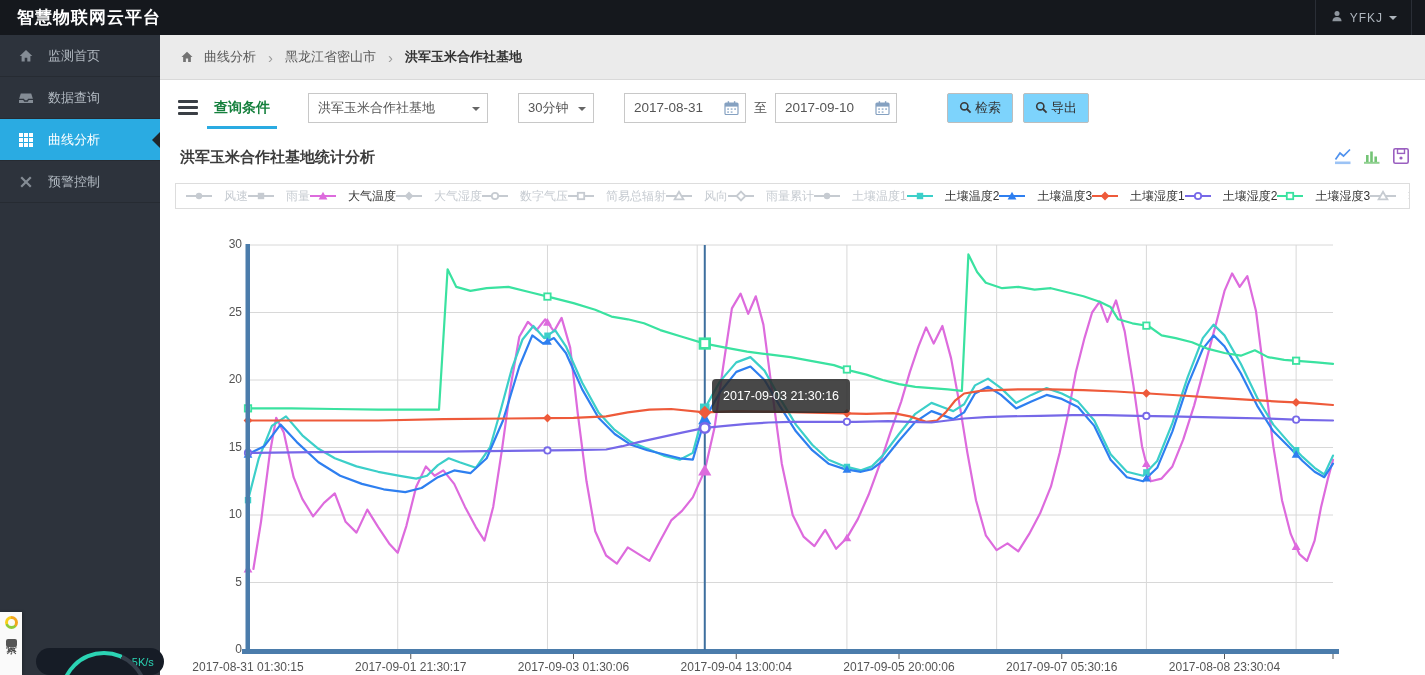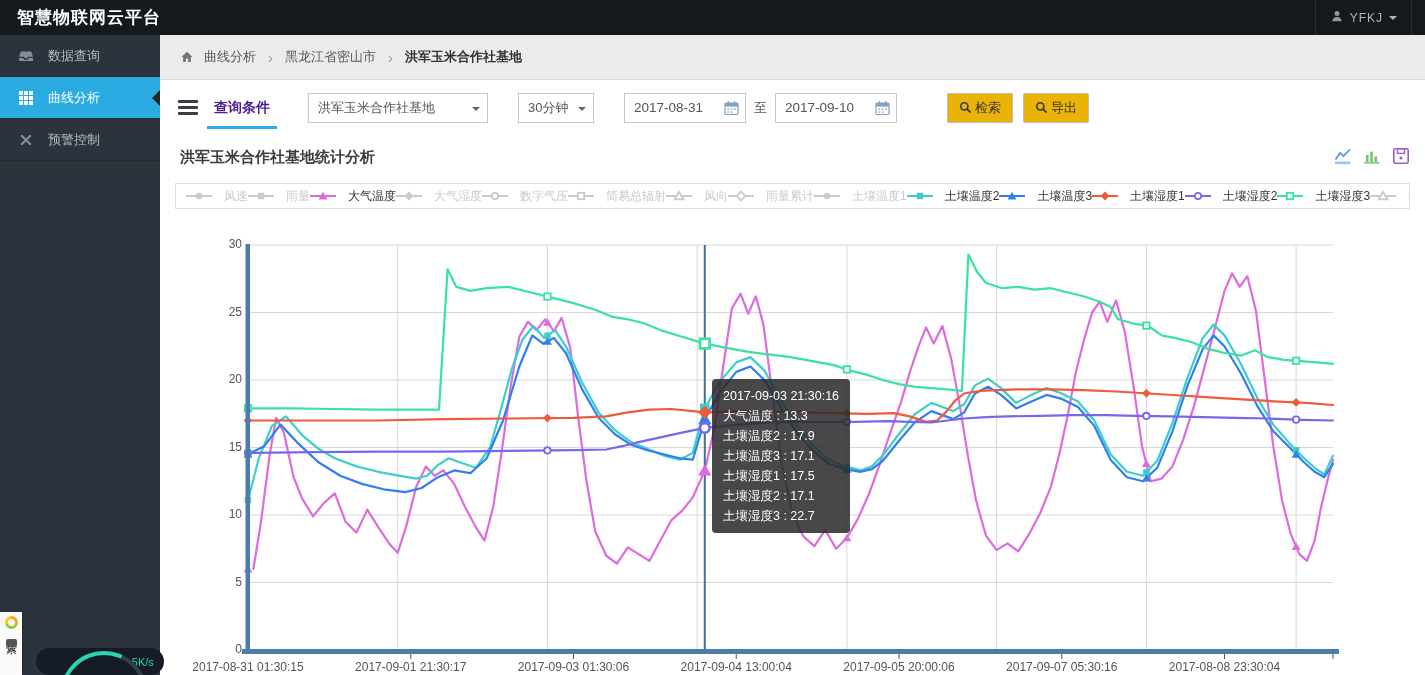--- a/index.html
+++ b/index.html
@@ -34,35 +34,35 @@
     padding-left:20px; font-size:13px; color:#5a5a5a; }
   .crumb-sep { color:#9b9b9b; font-size:15px; margin:0 2px; }
   .crumb.last { font-weight:700; color:#333; }
 
   
   .toolbar { position:absolute; left:0; top:45px; right:0; height:55px; background:#fff;
     display:flex; align-items:center; padding-left:18px; }
   .hamburger { width:20px; margin-right:16px; cursor:pointer; }
   .hamburger div { height:3px; background:#3a3f45; margin:3px 0; border-radius:1px; }
   .query-tab { position:relative; height:55px; display:flex; align-items:center;
-    font-size:14px; font-weight:700; color:#4c1d95; margin-right:38px; cursor:pointer; }
+    font-size:14px; font-weight:700; color:#15803d; margin-right:38px; cursor:pointer; }
   .query-tab::after { content:""; position:absolute; left:-7px; right:-7px; bottom:6px;
     height:3px; background:#2aabe2; }
   .select { position:relative; height:30px; border:1px solid #c8c8c8; background:#fff;
     display:flex; align-items:center; padding:0 20px 0 9px; font-size:13px; color:#555;
     white-space:nowrap; overflow:hidden; cursor:pointer; }
   .select::after { content:""; position:absolute; right:7px; top:13px;
     border:4px solid transparent; border-top-color:#666; }
   .sel-station { width:180px; margin-right:30px; }
   .sel-interval { width:76px; margin-right:30px; }
   .date-box { width:122px; height:30px; border:1px solid #c8c8c8; background:#fff;
     display:flex; align-items:center; justify-content:space-between; padding:0 6px 0 9px;
     font-size:13.5px; color:#555; cursor:pointer; }
   .to-label { margin:0 8px; font-size:13px; color:#555; }
-  .btn { height:30px; border:1px solid #bdbdbd; background:#eab308; display:flex;
+  .btn { height:30px; border:1px solid #bdbdbd; background:#7dd3fc; display:flex;
     align-items:center; gap:3px; padding:0 11px; font-size:13px; color:#333;
     border-radius:2px; cursor:pointer; }
   .btn-search { margin-left:50px; } .btn-export { margin-left:10px; }
 
   
   .chart-head { position:absolute; left:0; top:100px; right:0; height:48px; }
   .chart-title { position:absolute; left:20px; top:13px; font-size:15px; font-weight:700; color:#3c3c3c; }
   .toolbox { position:absolute; right:13px; top:10px; display:flex; gap:7px; }
   .toolbox span { width:22px; height:22px; display:flex; align-items:center; justify-content:center; cursor:pointer; }
 
@@ -116,20 +116,26 @@
             <path d="M2.4 12.3 C2.4 9.6 4.4 8.1 7 8.1 C9.6 8.1 11.6 9.6 11.6 12.3 Z"></path>
           </g>
         </svg>
     </span>
     <span class="user-name">YFKJ</span>
     <span class="user-caret"></span>
   </div>
 </header>
 
 <aside class="sidebar">
+  <div class="side-item">
+    <svg width="16" height="16" viewBox="0 0 16 16">
+        <path fill="#848c95" d="M8 2 L14.3 8 H12.4 V13.6 H9.3 V9.8 H6.7 V13.6 H3.6 V8 H1.7 Z"></path>
+      </svg>
+    <span>监测首页</span>
+  </div>
   <div class="side-item">
     <svg width="16" height="16" viewBox="0 0 16 16">
         <path fill="#848c95" d="M2.8 3.5 H13.2 L15 9.2 V13 H1 V9.2 Z"></path>
         <path fill="none" stroke="#2d333c" stroke-width="1.3" d="M1 9.4 H5.6 L6.6 11 H9.4 L10.4 9.4 H15"></path>
       </svg>
     <span>数据查询</span>
   </div>
   <div class="side-item active">
     <svg width="16" height="16" viewBox="0 0 16 16">
         <g fill="#ffffff">
@@ -444,28 +450,20 @@
         <div class="xlab" style="left: 88px;">2017-08-31 01:30:15</div>
         <div class="xlab" style="left: 250.75px;">2017-09-01 21:30:17</div>
         <div class="xlab" style="left: 413.5px;">2017-09-03 01:30:06</div>
         <div class="xlab" style="left: 576.25px;">2017-09-04 13:00:04</div>
         <div class="xlab" style="left: 739px;">2017-09-05 20:00:06</div>
         <div class="xlab" style="left: 901.75px;">2017-09-07 05:30:16</div>
         <div class="xlab" style="left: 1064.5px;">2017-08-08 23:30:04</div>
       </div>
     <div class="tooltip">
       <div>2017-09-03 21:30:16</div>
-      <div id="tooltip-rows">
-          <div>大气温度 :  13.3</div>
-          <div>土壤温度2 :  17.9</div>
-          <div>土壤温度3 :  17.1</div>
-          <div>土壤湿度1 :  17.5</div>
-          <div>土壤湿度2 :  17.1</div>
-          <div>土壤湿度3 :  22.7</div>
-        </div>
     </div>
   </div>
 </div>
 
 <div class="search-strip">
   <div class="search-ring"></div>
   <div class="search-vtext">搜索</div>
   <div class="search-partial"></div>
 </div>
 

